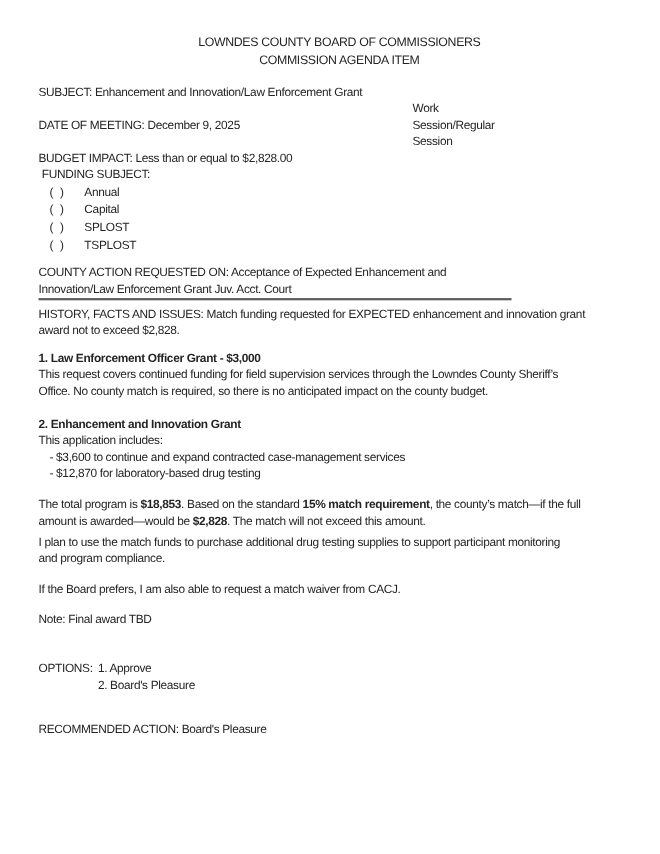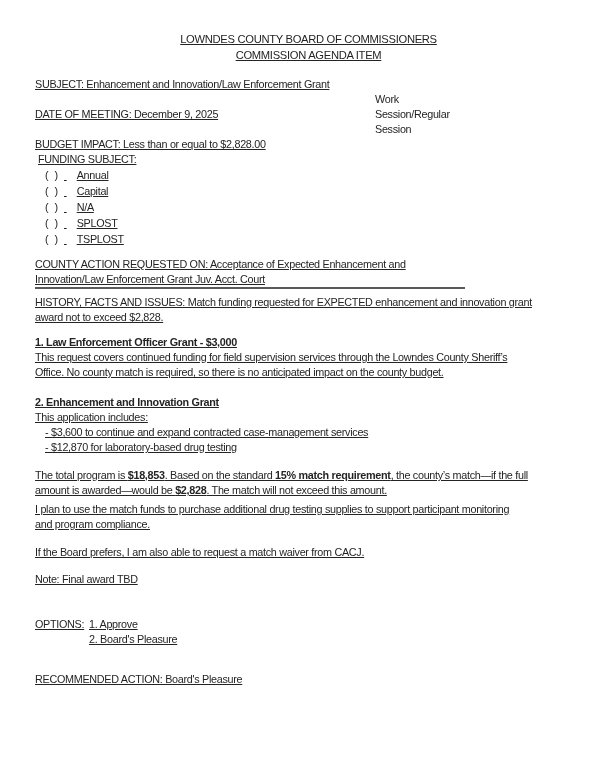--- a/index.html
+++ b/index.html
@@ -10,21 +10,20 @@
   }
   .page {
     position: relative;
     width: 600px; height: 776px;
     background: #ffffff;
     color: #242424;
     font-size: 10.8px;
     letter-spacing: -0.3px;
     line-height: 15px;
     padding: 31px 18px 0 35px;
-    text-decoration: underline;
   }
   .title-block { text-align: center; font-size: 11.2px; line-height: 16px; }
   .head-block { position: relative; margin-top: 14px; }
   .spacer { height: 15px; }
   .session-block {
     position: absolute; left: 340px; top: 15px; width: 120px;
   }
   .indent-1 { padding-left: 3px; }
   .checks { padding-left: 10px; line-height: 16px; }
   .check .box { display: inline-block; width: 19px; letter-spacing: 1.5px; }
@@ -77,24 +76,20 @@
     <div class="check">
       <span class="box">( )</span>
       <span class="lbl">Annual</span>
     </div>
     <div class="check">
       <span class="box">( )</span>
       <span class="lbl">Capital</span>
     </div>
     <div class="check">
       <span class="box">( )</span>
-      <span class="lbl">N/A</span>
-    </div>
-    <div class="check">
-      <span class="box">( )</span>
       <span class="lbl">SPLOST</span>
     </div>
     <div class="check">
       <span class="box">( )</span>
       <span class="lbl">TSPLOST</span>
     </div>
   </div>
 
   <div class="county-block">
     <div>COUNTY ACTION REQUESTED ON: Acceptance of Expected Enhancement and</div>

